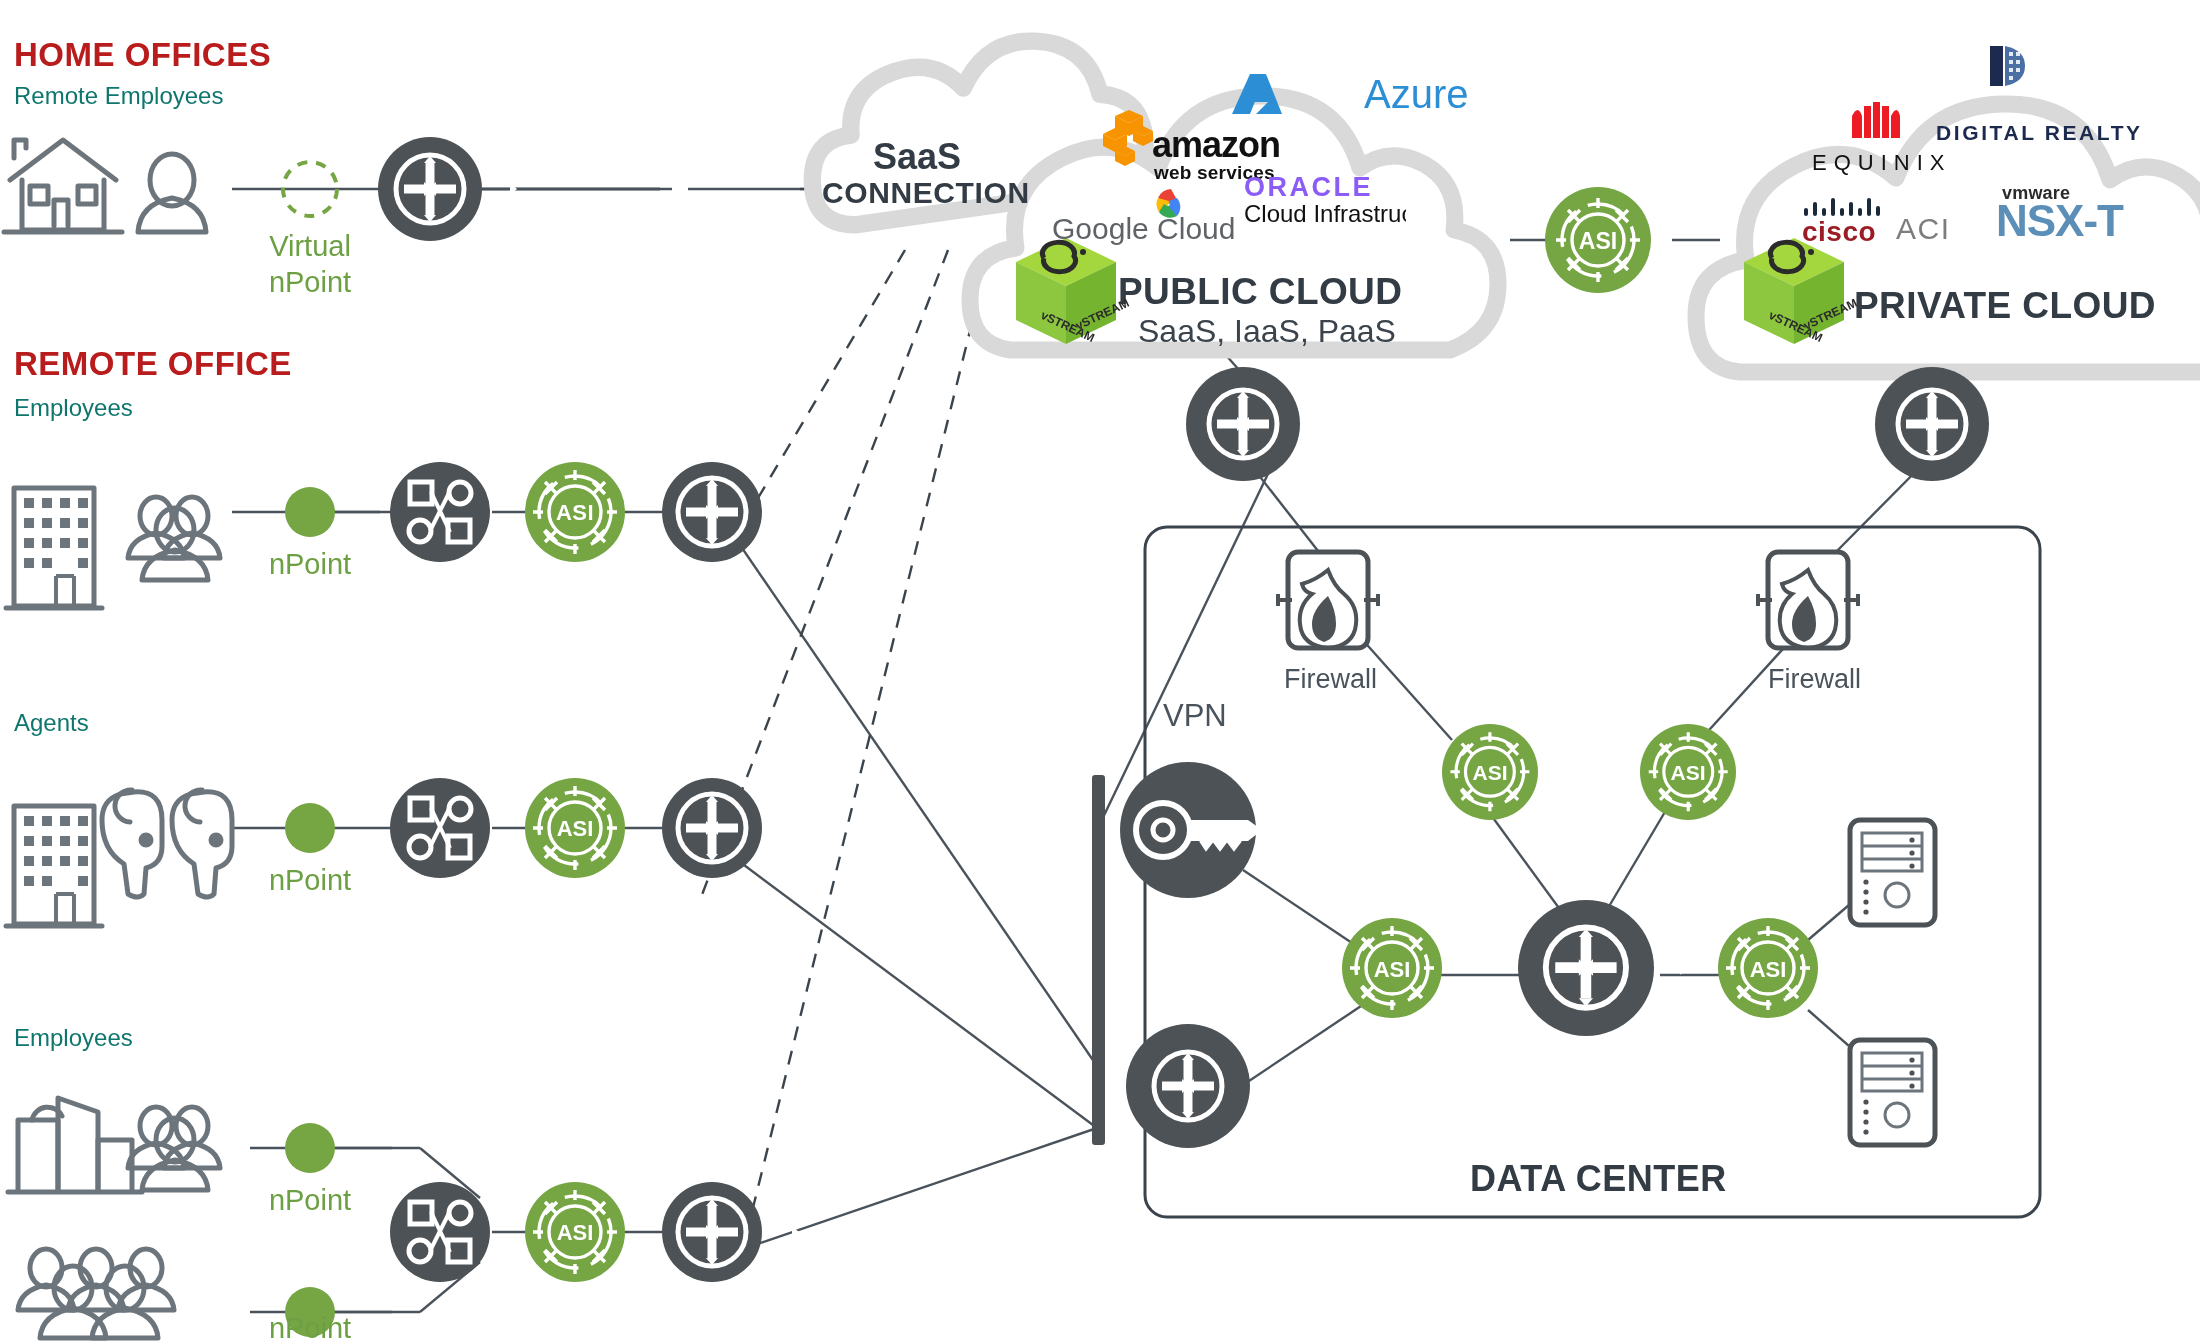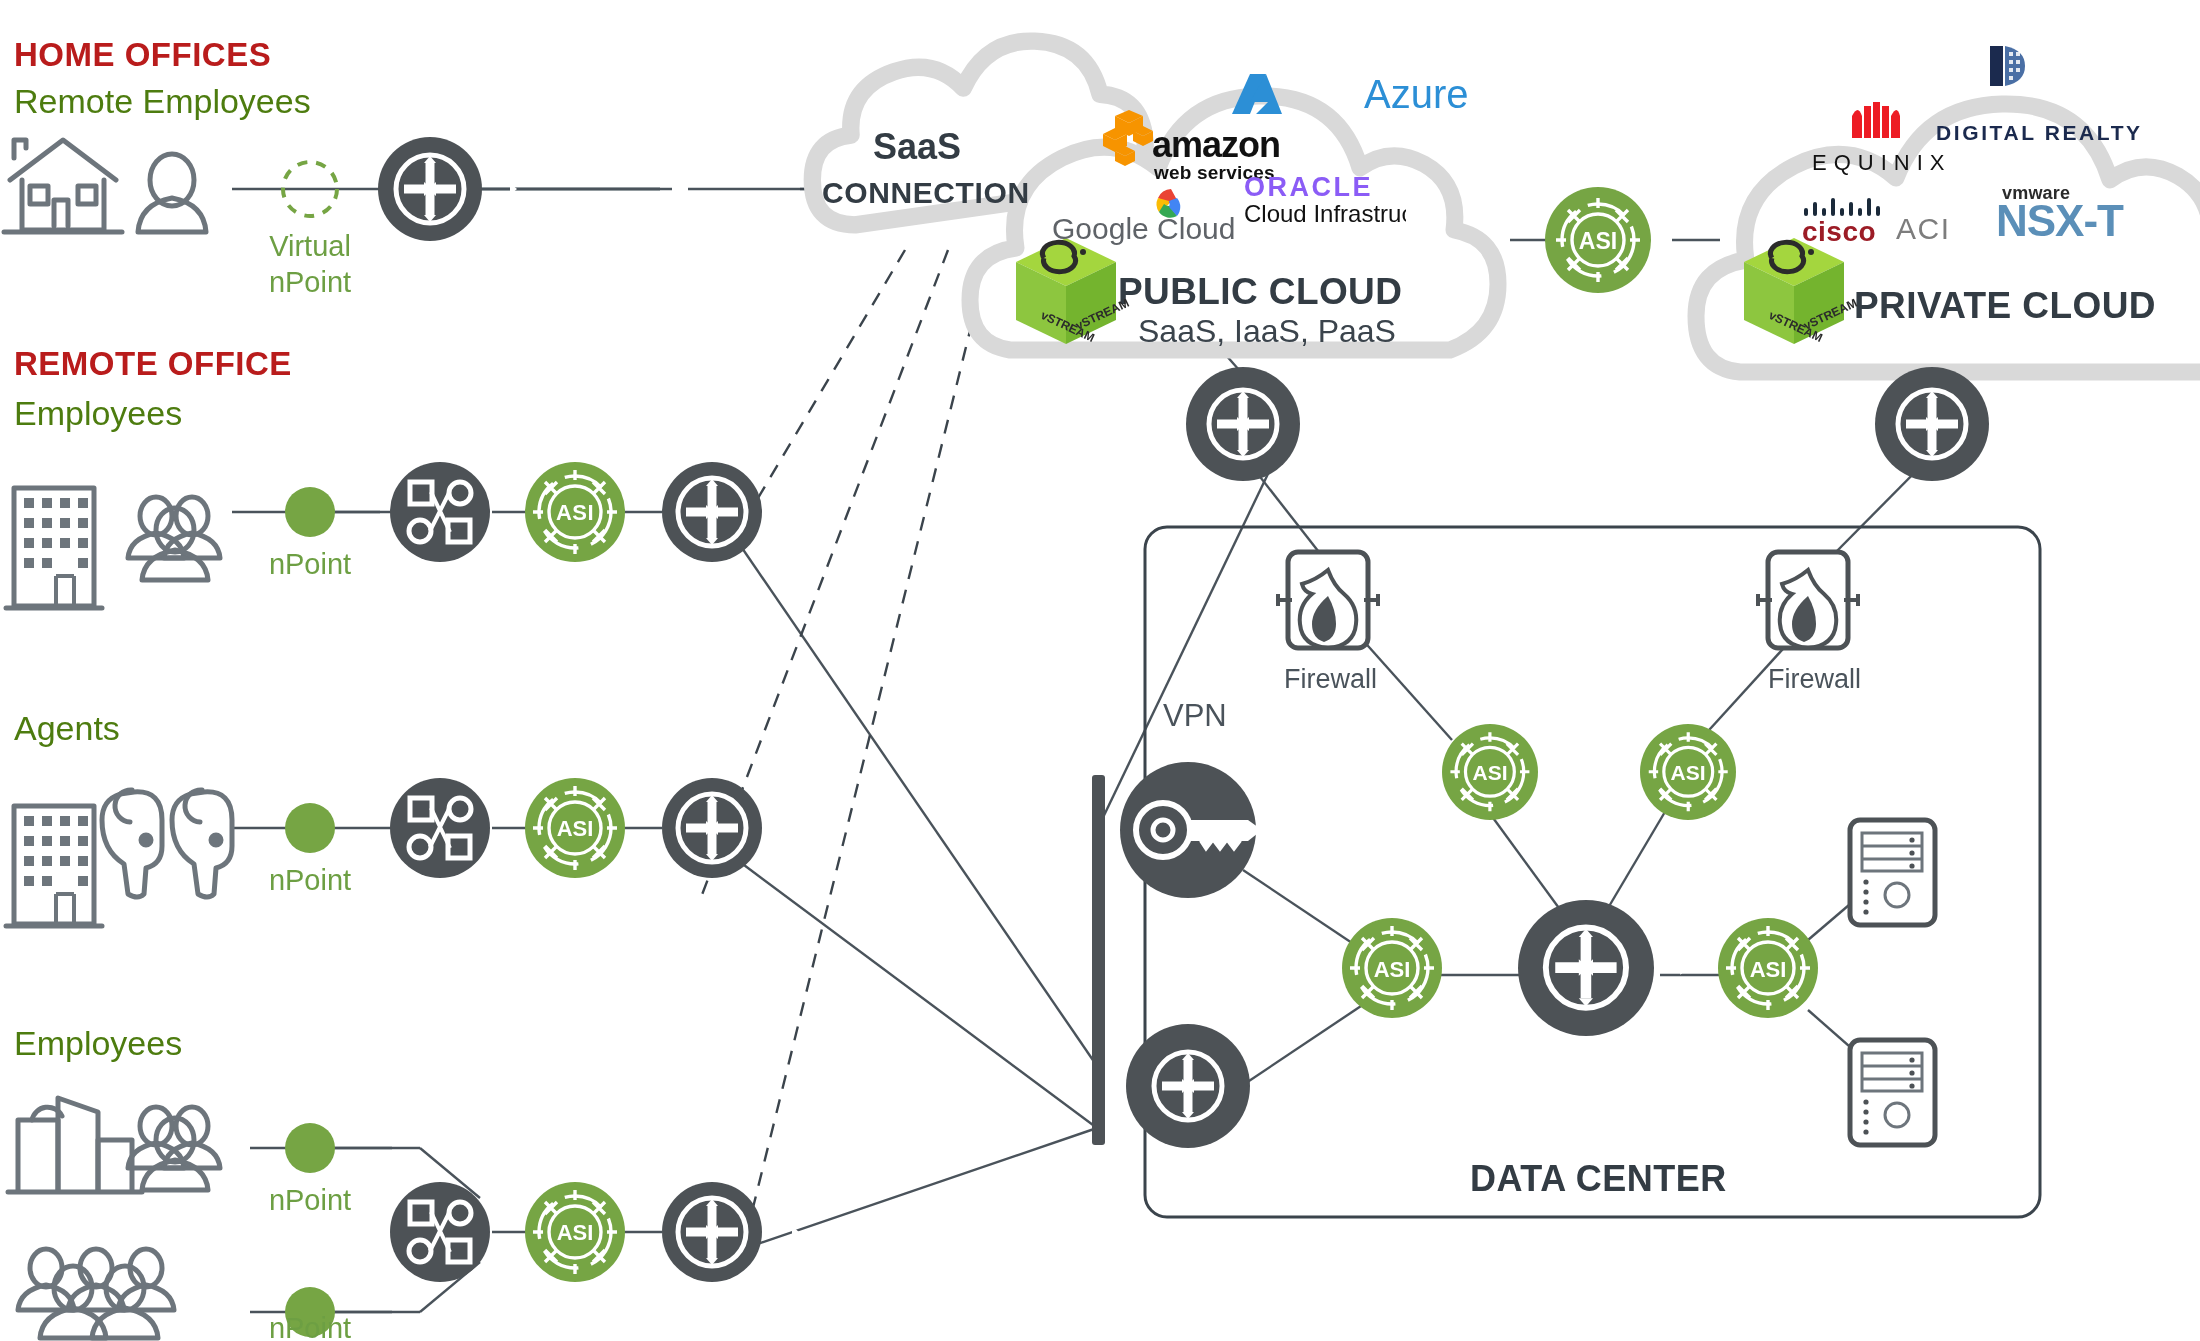--- a/index.html
+++ b/index.html
@@ -1,20 +1,20 @@
 <!DOCTYPE html>
 <html><head>
 <meta charset="utf-8">
 <style>
   html,body{margin:0;padding:0;background:#ffffff;}
   body{width:2200px;height:1341px;overflow:hidden;font-family:"Liberation Sans",sans-serif;}
   #stage{position:relative;width:2200px;height:1341px;background:#fff;}
   svg.layer{position:absolute;left:0;top:0;width:2200px;height:1341px;}
   .sec-title{position:absolute;font-weight:bold;font-size:33px;letter-spacing:.5px;color:#b91c1c;white-space:nowrap;}
-  .sec-sub{position:absolute;font-size:34px;color:#4d7c0f;white-space:nowrap;}
+  .sec-sub{position:absolute;font-size:24px;color:#0f766e;white-space:nowrap;}
   .npt{position:absolute;font-size:29px;color:#6d9f43;white-space:nowrap;text-align:center;}
   .cloudlbl{position:absolute;white-space:nowrap;}
   .cl-big{font-weight:bold;font-size:37px;color:#333c44;letter-spacing:.4px;}
   .cl-sub{font-size:32px;color:#3b444c;}
   .saas-a{position:absolute;font-weight:bold;font-size:36px;color:#333c44;white-space:nowrap;}
   .saas-b{position:absolute;font-weight:bold;font-size:30px;color:#333c44;letter-spacing:.6px;white-space:nowrap;}
   .dcl{position:absolute;font-weight:bold;font-size:36px;color:#333c44;letter-spacing:.5px;white-space:nowrap;}
   .smalllbl{position:absolute;font-size:27px;color:#4a535b;white-space:nowrap;}
   .logo{position:absolute;}
   .logotext{white-space:nowrap;}
@@ -433,21 +433,21 @@
         <circle cx="1912" cy="1073" r="2.6" fill="#4d5256"></circle>
         <circle cx="1912" cy="1086" r="2.6" fill="#4d5256"></circle>
       <circle cx="1897" cy="1115" r="12" fill="none" stroke="#6d757c" stroke-width="3"></circle>
       <circle cx="1866" cy="1102" r="2.6" fill="#4d5256"></circle>
         <circle cx="1866" cy="1112" r="2.6" fill="#4d5256"></circle>
         <circle cx="1866" cy="1122" r="2.6" fill="#4d5256"></circle>
         <circle cx="1866" cy="1132" r="2.6" fill="#4d5256"></circle>
     </g>
   </svg>
 
-  <div class="saas-a" style="left:873px;top:126px;">SaaS</div>
+  <div class="saas-a" style="left:873px;top:136px;">SaaS</div>
   <div class="saas-b" style="left:822px;top:176px;">CONNECTION</div>
 
   <div class="cloudlbl cl-big" style="left:1118px;top:271px;">PUBLIC CLOUD</div>
   <div class="cloudlbl cl-sub" style="left:1138px;top:313px;">SaaS, IaaS, PaaS</div>
 
   <div class="cloudlbl cl-big" style="left:1854px;top:285px;">PRIVATE CLOUD</div>
 
   <div class="dcl" style="left:1470px;top:1158px;">DATA CENTER</div>
   <div class="smalllbl" style="left:1163px;top:698px;font-size:31px;">VPN</div>
   <div class="smalllbl" style="left:1284px;top:664px;">Firewall</div>

